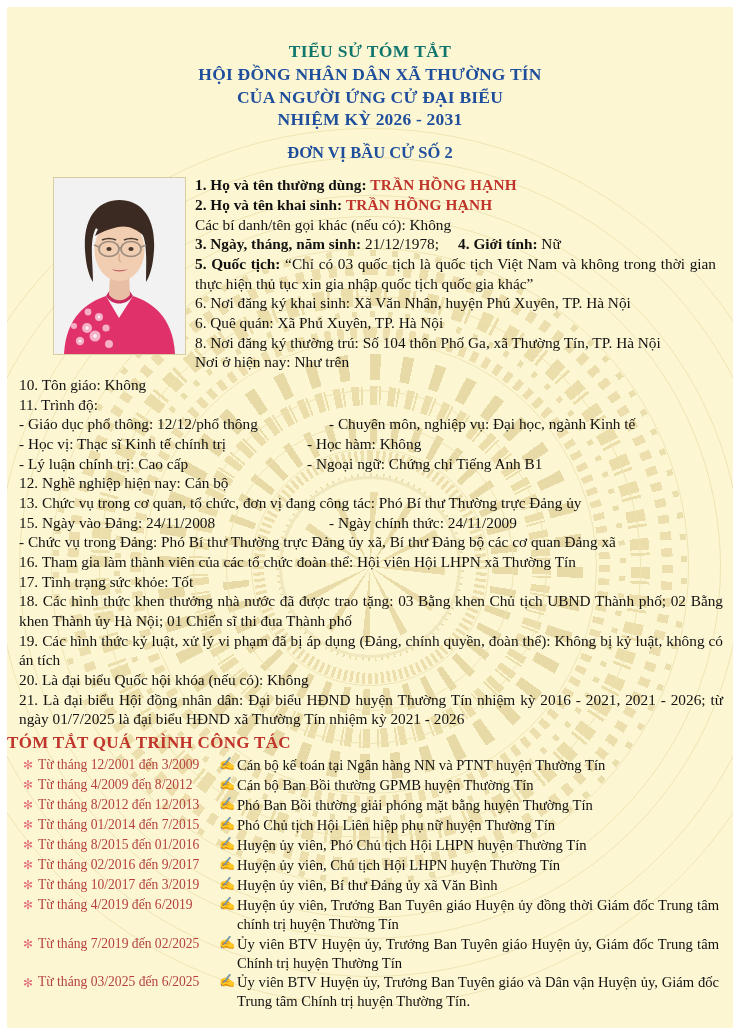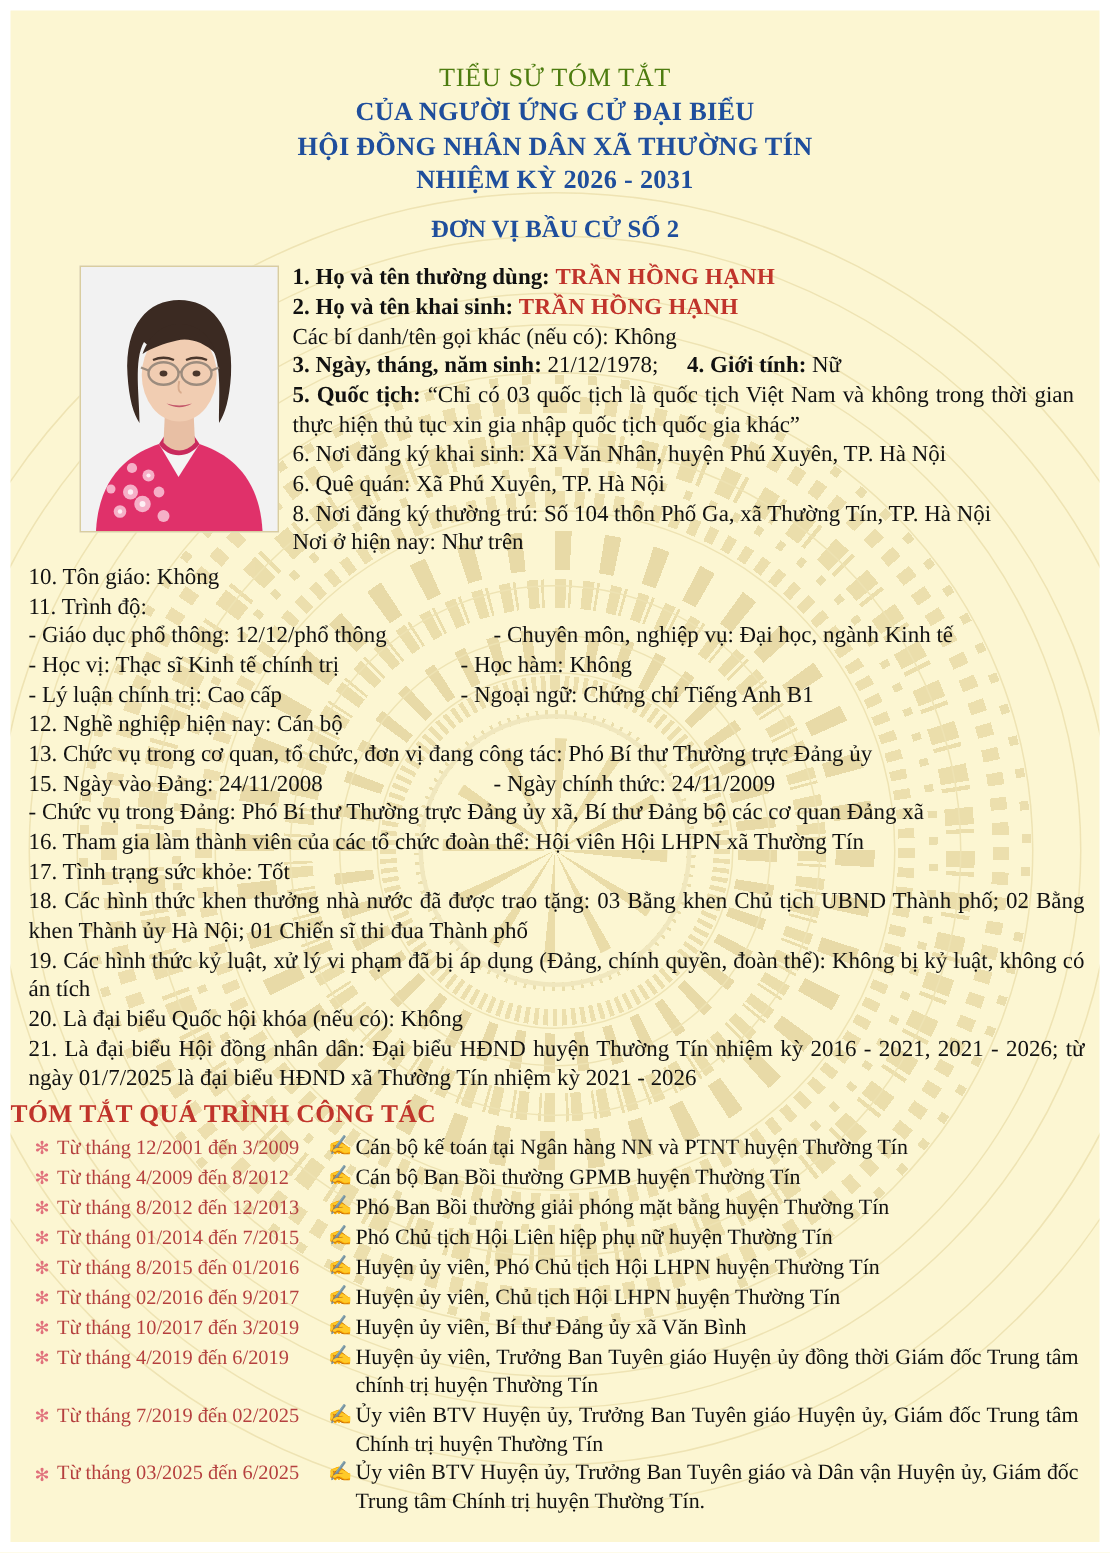--- a/index.html
+++ b/index.html
@@ -82,21 +82,21 @@
         #dcc787 300deg 306deg, rgba(0,0,0,0) 306deg 330deg,
         #dcc787 330deg 336deg, rgba(0,0,0,0) 336deg 360deg);
     border-radius:50%;
   }
 
   #content{position:relative;z-index:3;}
 
   
   .hdr{text-align:center;padding-top:33px;line-height:1.30;}
   .hdr .t1{
-    color:#4d7c0f;font-weight:normal;font-size:17.5px;
+    color:#0f766e;font-weight:bold;font-size:17.5px;
     letter-spacing:.4px;
   }
   .hdr .t2{color:#1f4e9c;font-weight:bold;font-size:17.5px;letter-spacing:.2px;}
   .hdr .t5{color:#1f4e9c;font-weight:bold;font-size:16.5px;margin-top:11px;}
 
   
   .block1{position:relative;margin-top:12px;}
   .photo{
     position:absolute;left:46px;top:2px;
     width:131px;height:176px;
@@ -175,22 +175,22 @@
     <div class="ring r-dots" style="width:268px;height:268px;"></div>
     <div class="ring r-solid" style="width:236px;height:236px;"></div>
     <div class="ring r-thick" style="width:176px;height:176px;"></div>
     <div class="star"></div>
   </div>
 
   <div id="content">
 
     <div class="hdr">
       <div class="t1">TIỂU SỬ TÓM TẮT</div>
+      <div class="t2">HỘI ĐỒNG NHÂN DÂN XÃ THƯỜNG TÍN</div>
       <div class="t2">CỦA NGƯỜI ỨNG CỬ ĐẠI BIỂU</div>
-      <div class="t2">HỘI ĐỒNG NHÂN DÂN XÃ THƯỜNG TÍN</div>
       <div class="t2">NHIỆM KỲ 2026 - 2031</div>
       <div class="t5">ĐƠN VỊ BẦU CỬ SỐ 2</div>
     </div>
 
     <div class="block1">
 
       <div class="photo">
         <svg viewBox="0 0 131 176" preserveAspectRatio="none" aria-hidden="true">
           <rect x="0" y="0" width="131" height="176" fill="#f2f2f2"></rect>
 

